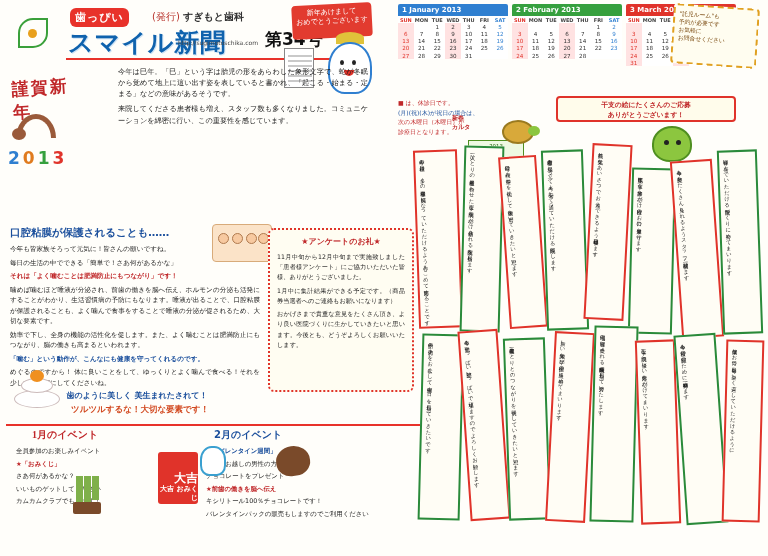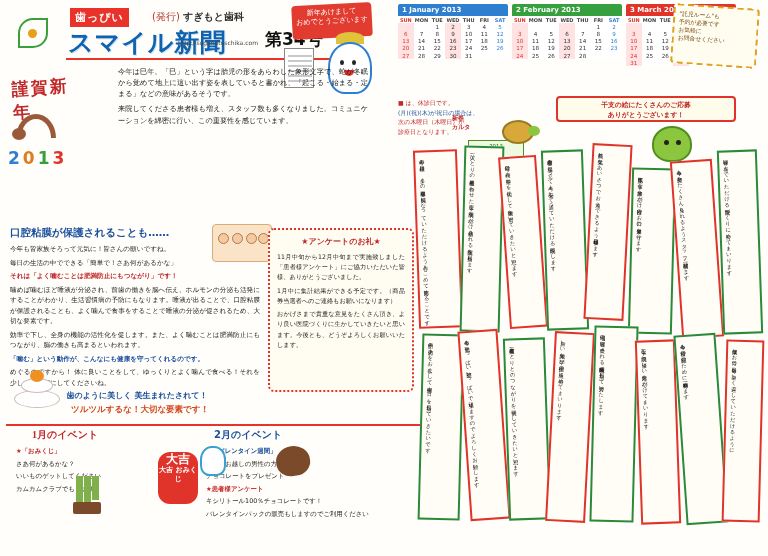--- a/index.html
+++ b/index.html
@@ -19,21 +19,21 @@
 
   
   .abs { position:absolute; }
 
   
   #masthead { left:60px; top:6px; width:310px; height:58px; }
   .mast-badge {
     position:absolute; left:10px; top:2px;
     background:#e8322a; color:#fff;
     font-size:11px; font-weight:bold;
-    padding:2px 5px; border-radius:0;
+    padding:2px 5px; border-radius:6px;
     letter-spacing:1px;
   }
   .mast-pub {
     position:absolute; left:92px; top:4px;
     font-size:10px; color:#b8342c;
   }
   .mast-pub b { color:#333; }
   .mast-title {
     position:absolute; left:8px; top:20px;
     font-size:25px; font-weight:bold;
@@ -158,22 +158,22 @@
   
   #events-rule { left:6px; top:424px; width:420px; height:2px; background:#e8322a; }
   #jan-heading { left:32px; top:428px; font-size:10px; font-weight:bold; color:#c0282a;font-family:Liberation Serif, serif; }
   #feb-heading { left:214px; top:428px; font-size:10px; font-weight:bold; color:#1b4f9c; }
   #jan-body { left:16px; top:446px; width:180px; font-size:6.4px; line-height:1.65; }
   #feb-body { left:206px; top:446px; width:222px; font-size:6.4px; line-height:1.65; }
   #jan-body p, #feb-body p { margin:0 0 2px 0; }
 
   .omikuji {
     position:absolute; left:158px; top:452px; width:40px; height:52px;
-    background:#e0332a; border-radius:12px; color:#fff;
-    font-size:7px; text-align:center; padding-top:0; font-weight:bold;
+    background:#e0332a; border-radius:3px; color:#fff;
+    font-size:7px; text-align:right; padding-top:19px; font-weight:bold;
     line-height:1.2;
   }
   .omikuji .big { font-size:12px; display:block; }
   .heart-choco {
     position:absolute; left:276px; top:446px; width:34px; height:30px;
     background:#7a4a2a; border-radius:50% 50% 45% 45%;
     transform:rotate(-8deg);
   }
   .tooth-icon {
     position:absolute; left:200px; top:446px; width:26px; height:30px;
@@ -398,30 +398,31 @@
       <p>11月中旬から12月中旬まで実施致しました「患者様アンケート」にご協力いただいた皆様、ありがとうございました。</p>
       <p>1月中に集計結果ができる予定です。（商品券当選者へのご連絡もお願いになります）</p>
       <p>おかげさまで貴重な意見をたくさん頂き、より良い医院づくりに生かしていきたいと思います。今後とも、どうぞよろしくお願いいたします。</p>
     </div>
   </div>
 
   <div class="abs" id="events-rule"></div>
   <div class="abs" id="jan-heading">1月のイベント</div>
   <div class="abs" id="feb-heading">2月のイベント</div>
   <div class="abs" id="jan-body">
+    <p>全員参加のお楽しみイベント</p>
     <p class="accent-red">★「おみくじ」</p>
     <p>さあ何があるかな？</p>
     <p>いいものゲットしてください</p>
     <p>カムカムクラブでもします！</p>
   </div>
   <div class="abs" id="feb-body">
     <p class="accent-blue">★「バレンタイン週間」</p>
     <p>検診にお越しの男性の方に</p>
     <p>チョコレートをプレゼント</p>
-    <p class="accent-red">★患者様アンケート</p>
+    <p class="accent-red">★前歯の働きを脳へ伝え</p>
     <p>キシリトール100％チョコレートです！</p>
     <p>バレンタインパックの販売もしますのでご利用ください</p>
   </div>
   <div class="omikuji">
     <span class="big">大吉</span>
     <span>大吉 おみくじ</span>
   </div>
   <div class="tooth-icon"></div>
   <div class="heart-choco"></div>
   <div class="abs" id="kadomatsu">

